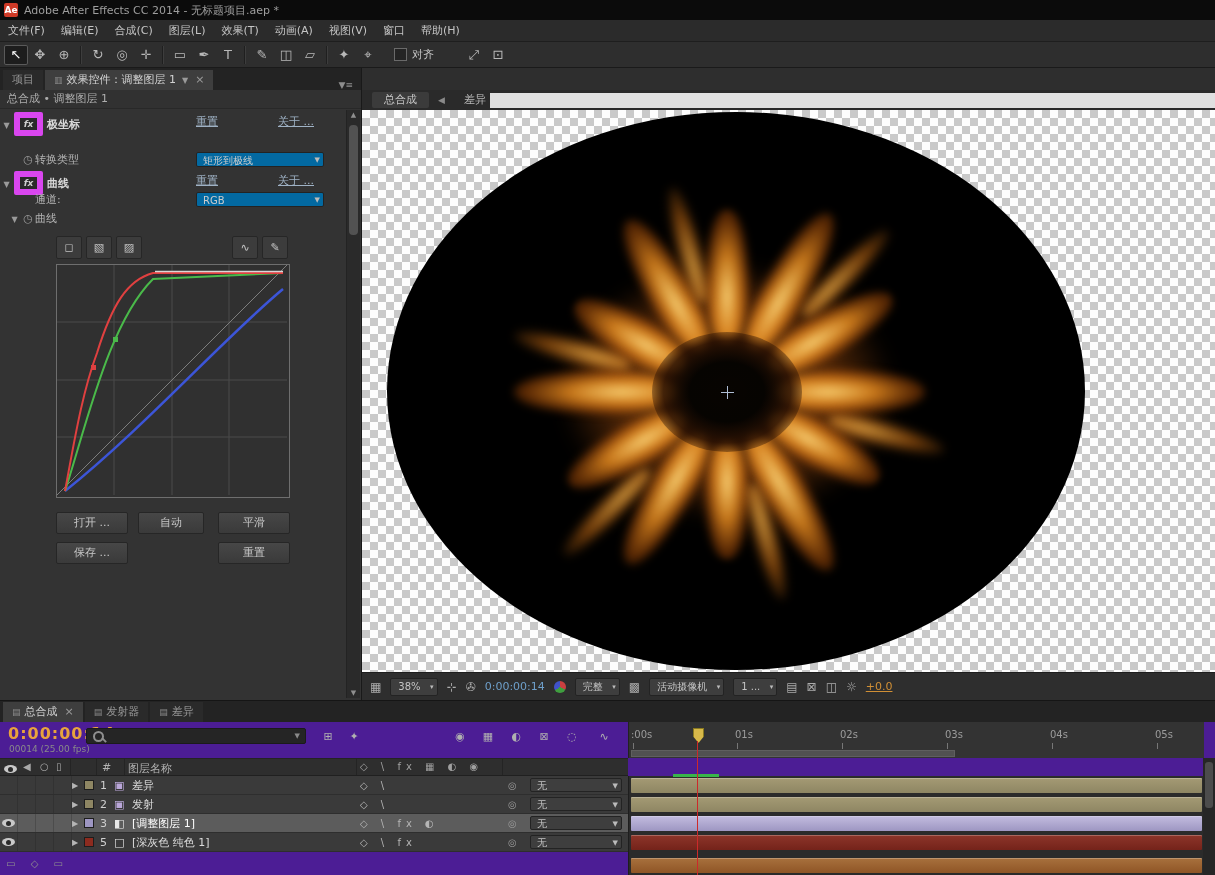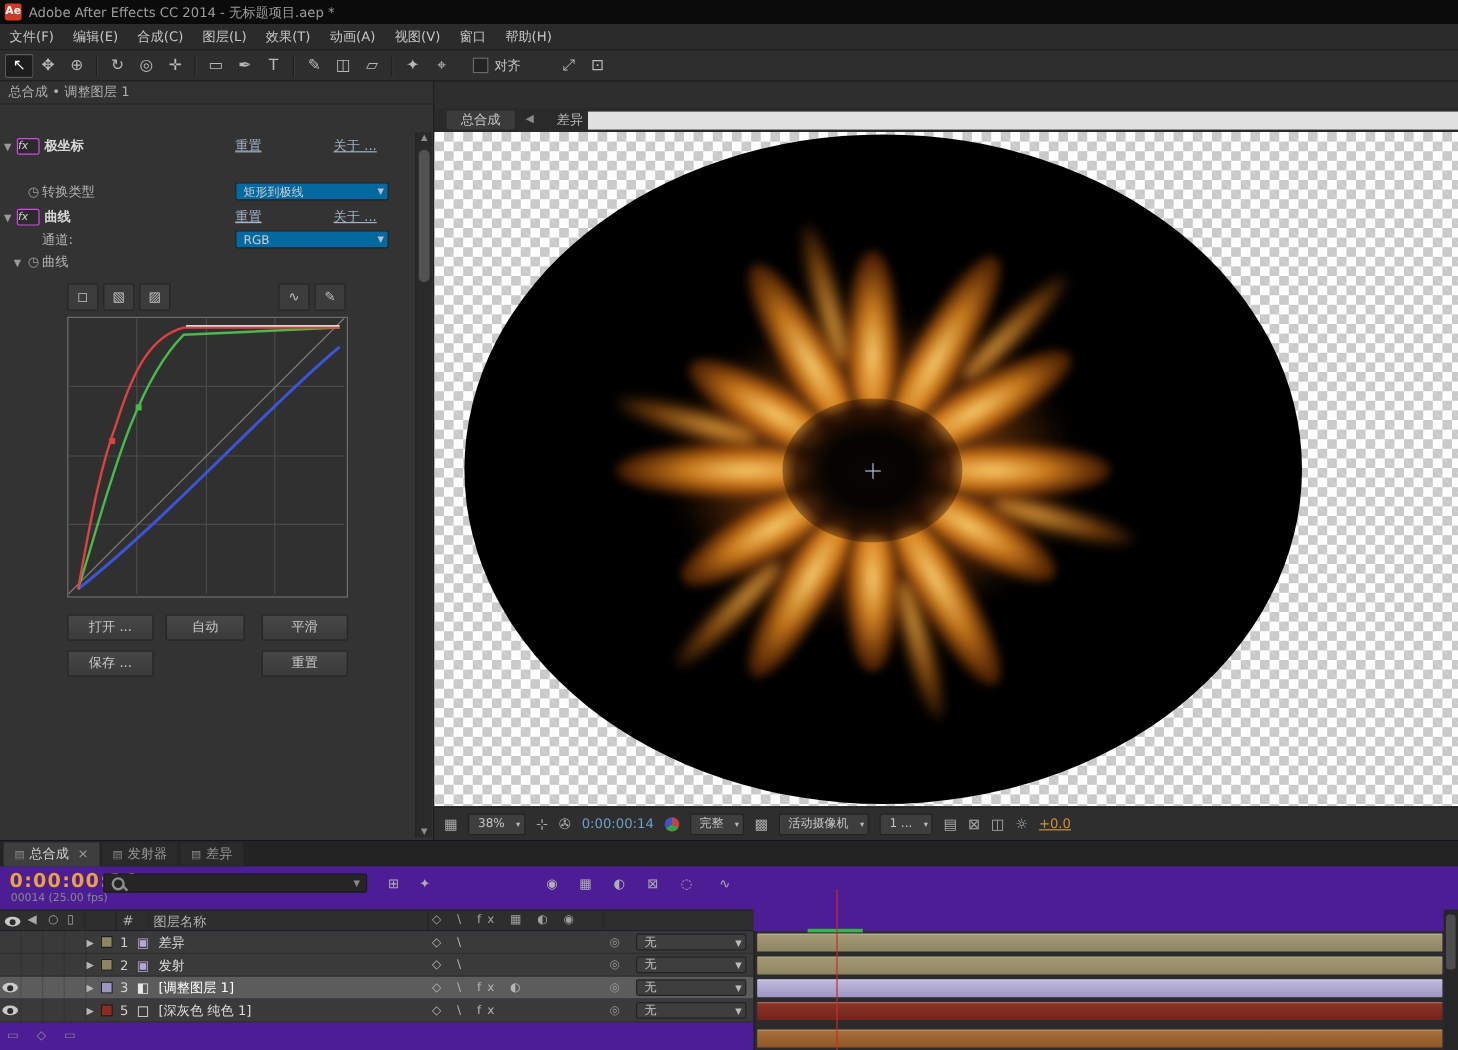--- a/index.html
+++ b/index.html
@@ -23,21 +23,21 @@
   .ptab{height:20px;line-height:20px;padding:0 9px;background:#2a2a2a;color:#969696;margin-right:2px;white-space:nowrap;}
   .ptab.active{background:#3e3e3e;color:#d2d2d2;}
   .ptab .ticon{color:#8a8a8a;margin-right:4px;font-size:9px;}
   .ptab .tclose{color:#9a9a9a;margin-left:7px;}
   .ptab .tdrop{color:#9a9a9a;margin-left:6px;font-size:8px;}
   .pmenu{margin-left:auto;color:#8d8d8d;padding-right:8px;font-size:9px;}
   .crumb{height:18px;line-height:18px;padding-left:7px;background:#313131;border-bottom:1px solid #282828;color:#aeaeae;}
   #fx-content{position:absolute;left:0;top:40px;width:346px;height:592px;}
   .erow{position:absolute;left:0;height:19px;line-height:19px;width:346px;white-space:nowrap;}
   .twirl{display:inline-block;width:13px;text-align:center;color:#9a9a9a;font-size:8px;}
-  .fxbadge{display:inline-block;width:17px;height:12px;line-height:12px;text-align:left;background:#2a2a2a;border:1px solid #d946ef;color:#d0d0d0;font-style:italic;font-size:9px;border-radius:2px;margin:0 4px 0 1px;vertical-align:1px;}
+  .fxbadge{display:inline-block;width:17px;height:12px;line-height:12px;text-align:center;background:#2a2a2a;border:6px solid #d946ef;color:#d0d0d0;font-style:italic;font-size:9px;border-radius:2px;margin:0 4px 0 1px;vertical-align:1px;font-weight:bold;}
   .ename{color:#d8d8d8;font-weight:bold;}
   .stopw{display:inline-block;width:14px;text-align:center;color:#9a9a9a;}
   .plabel{color:#b4b4b4;}
   .elink{position:absolute;top:0;color:#9fb2c5;text-decoration:underline;}
   .pvalue{position:absolute;left:196px;top:0;color:#d08f35;text-decoration:underline;}
   .dropdown{position:absolute;left:196px;top:2px;width:128px;height:15px;background:#0369a1;border:1px solid #232323;border-radius:2px;color:#cccccc;line-height:15px;padding-left:6px;font-size:10px;box-sizing:border-box;}
   .dd-arrow{position:absolute;right:3px;top:0;font-size:7px;color:#bbb;line-height:15px;}
   .cbtn{position:absolute;width:24px;height:21px;background:#3c3c3c;border:1px solid #262626;border-radius:2px;color:#c2c2c2;text-align:center;line-height:21px;}
   #curve-editor{position:absolute;left:56px;top:156px;width:232px;height:232px;background:#303030;border:1px solid #6e6e6e;}
   .btn{position:absolute;height:20px;background:linear-gradient(#474747,#3a3a3a);border:1px solid #262626;border-radius:2px;color:#c8c8c8;text-align:center;line-height:20px;}
@@ -161,20 +161,25 @@
   <span class="vsep"></span>
   <span class="tool">✦</span>
   <span class="tool">⌖</span>
   <span class="chk"></span>
   <span>对齐</span>
   <span class="tool" style="margin-left:28px;">⤢</span>
   <span class="tool">⊡</span>
 </div>
 
 <div id="fx-panel" class="abs">
+  <div class="ptabs">
+    <span class="ptab"><span>项目</span></span>
+    <span class="ptab active"><span class="ticon">▥</span><span>效果控件：调整图层 1</span><span class="tdrop">▼</span><span class="tclose">×</span></span>
+    <span class="pmenu">▼≡</span>
+  </div>
   <div class="crumb">总合成 • 调整图层 1</div>
 
   <div id="fx-content">
 
     <div class="erow" style="top:4px;">
       <span class="twirl">▼</span><span class="fxbadge">fx</span><span class="ename">极坐标</span>
       <span class="elink" style="left:196px;">重置</span>
       <span class="elink" style="left:278px;">关于 ...</span>
     </div>
     <div class="erow" style="top:42px;">
@@ -299,20 +304,36 @@
 
   <span class="tli" style="left:318px;">⊞</span>
   <span class="tli" style="left:344px;">✦</span>
   <span class="tli" style="left:450px;">◉</span>
   <span class="tli" style="left:478px;">▦</span>
   <span class="tli" style="left:506px;">◐</span>
   <span class="tli" style="left:534px;">⊠</span>
   <span class="tli" style="left:562px;">◌</span>
   <span class="tli" style="left:594px;">∿</span>
 
+  <div id="ruler">
+    <span class="rlabel" style="left:2px;">:00s</span>
+    <span class="rlabel" style="left:106px;">01s</span>
+    <span class="rlabel" style="left:211px;">02s</span>
+    <span class="rlabel" style="left:316px;">03s</span>
+    <span class="rlabel" style="left:421px;">04s</span>
+    <span class="rlabel" style="left:526px;">05s</span>
+    <span class="rtick" style="left:4px;"></span>
+    <span class="rtick" style="left:108px;"></span>
+    <span class="rtick" style="left:213px;"></span>
+    <span class="rtick" style="left:318px;"></span>
+    <span class="rtick" style="left:423px;"></span>
+    <span class="rtick" style="left:528px;"></span>
+    <span class="workarea"></span>
+    <span class="cti-head"></span>
+  </div>
   <div class="cti-line"></div>
   <div class="cached"></div>
 
   <div id="lheader">
     <span class="hic" style="left:4px;top:5px;"><span class="eye" style="margin:0;"></span></span>
     <span class="hic" style="left:23px;">◀</span>
     <span class="hic" style="left:40px;">○</span>
     <span class="hic" style="left:56px;">▯</span>
     <span class="hlabel" style="left:102px;">#</span>
     <span class="hlabel" style="left:128px;">图层名称</span>

